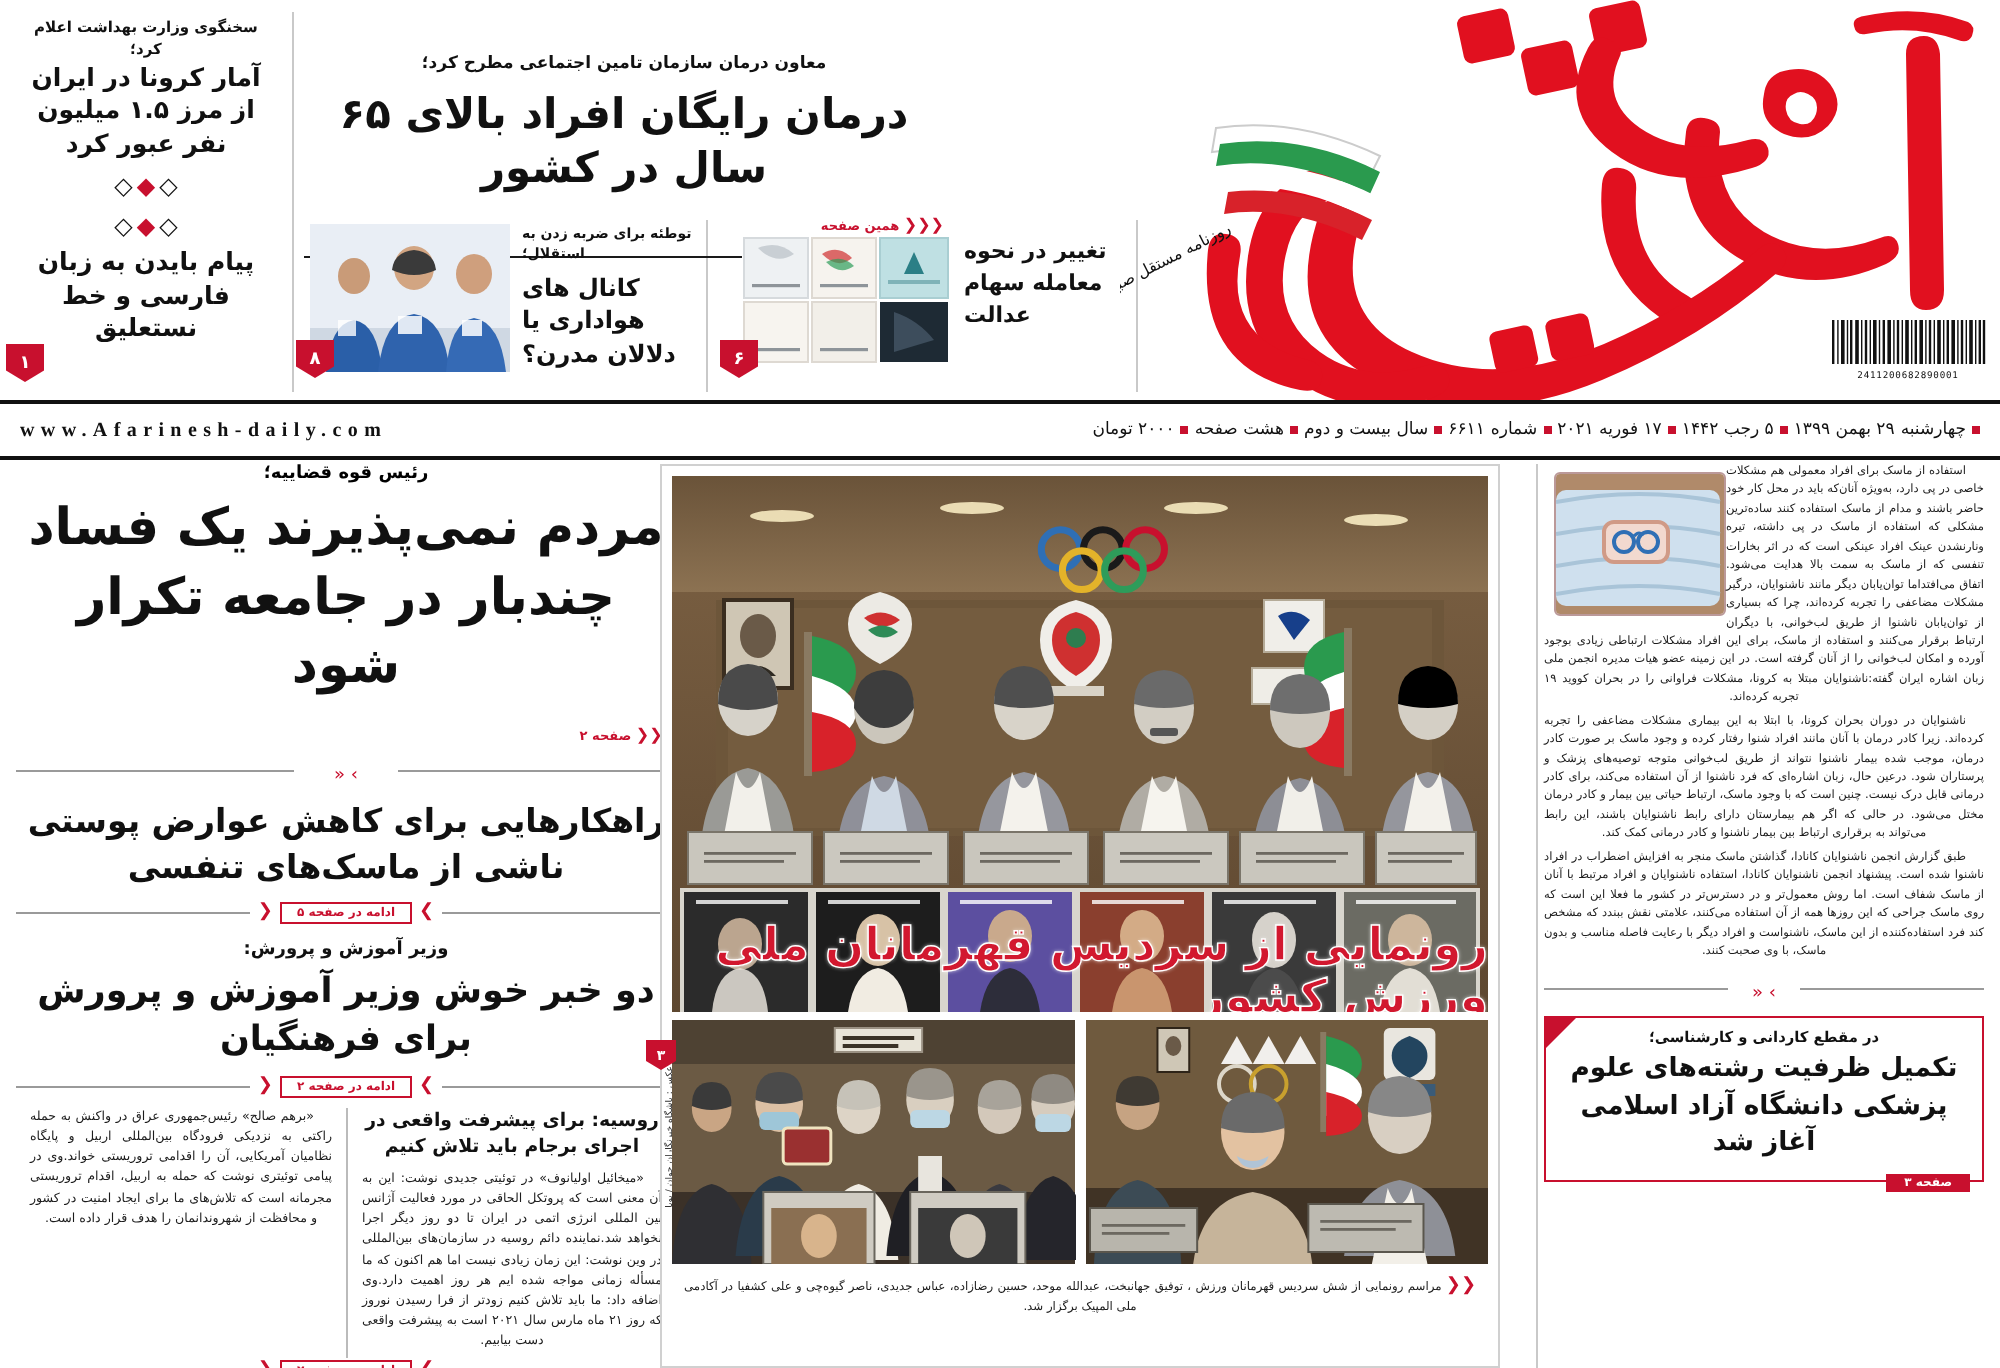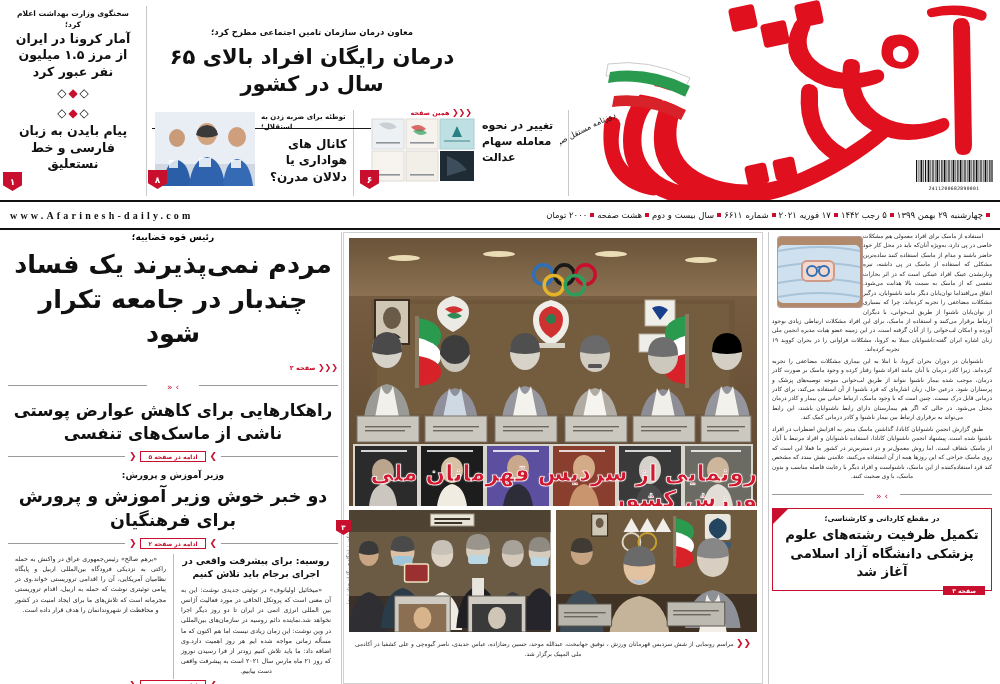--- a/index.html
+++ b/index.html
@@ -86,21 +86,21 @@
   
   #briefs { position: absolute; right: auto; left: 8px; top: 8px; width: 130px; }
   #briefs .brief { margin-bottom: 2px; }
   #briefs .brief .kicker { font-size: 7.5px; }
   #briefs .brief .hl { font-size: 12.5px; line-height: 1.32; }
 
   
   #esteghlal { position: absolute; left: 152px; top: 112px; width: 195px; display: flex; gap: 6px; }
   #esteghlal .txt { width: 86px; text-align: left; }
   #esteghlal .txt .kicker { font-size: 7px; line-height: 1.45; }
-  #esteghlal .txt .hl { font-size: 12px; line-height: 1.35; text-align: right; }
+  #esteghlal .txt .hl { font-size: 12px; line-height: 1.35; }
   #esteghlal .ph { width: 100px; height: 74px; overflow: hidden; border: 0; }
 
   
   #leadtop { position: absolute; left: 152px; top: 26px; width: 320px; text-align: center; }
   #leadtop .kicker { font-size: 8.5px; margin-bottom: 5px; }
   #leadtop .hl { font-size: 21px; line-height: 1.3; }
   #leadtop .under { border-top: 1.6px solid #1a1a1a; margin-top: 9px; }
 
   
   #sahm { position: absolute; left: 362px; top: 118px; width: 200px; display: flex; gap: 7px; align-items: flex-start; }
@@ -141,21 +141,21 @@
   #leftcol .sub-hl { font-size: 16.5px; font-weight: bold; line-height: 1.42; text-align: center; color:#111; letter-spacing:-0.4px; }
   #leftcol .sub-kicker { font-size: 9px; font-weight: bold; text-align: center; margin-bottom: 4px; color:#111; }
   #leftcol .sub-hl2 { font-size: 17.5px; font-weight: bold; line-height: 1.4; text-align: center; color:#111; letter-spacing:-0.5px; }
 
   .two-brief { display: flex; gap: 0; margin-top: 4px; }
   .two-brief .cell { width: 50%; padding: 0 7px; }
   .two-brief .cell.right { border-left: 1px solid #bbb; }
   .two-brief .cell .t { font-size: 9.4px; font-weight: bold; line-height: 1.44; text-align: center; color:#111; margin-bottom: 4px; }
 
   
-  #centercol { position: absolute; left: 343px; top: 0; width: 420px; height: 452px; }
+  #centercol { position: absolute; left: 330px; top: 0; width: 420px; height: 452px; }
   #photoframe { position: relative; width: 420px; height: 452px; background: #fff; border: 1px solid #d0d0d0; padding: 5px; }
   .vcredit {
     position: absolute; left: 2px; top: 300px; font-size: 4.6px; color: #333;
     writing-mode: vertical-rl; transform: rotate(180deg); white-space: nowrap; letter-spacing: .2px;
   }
 
   .bigphoto { position: relative; width: 100%; height: 268px; overflow: hidden; }
   .redbanner {
     position: absolute; left: 0; right: 0; bottom: 0; height: 40px;
     display: flex; align-items: center; justify-content: center;

